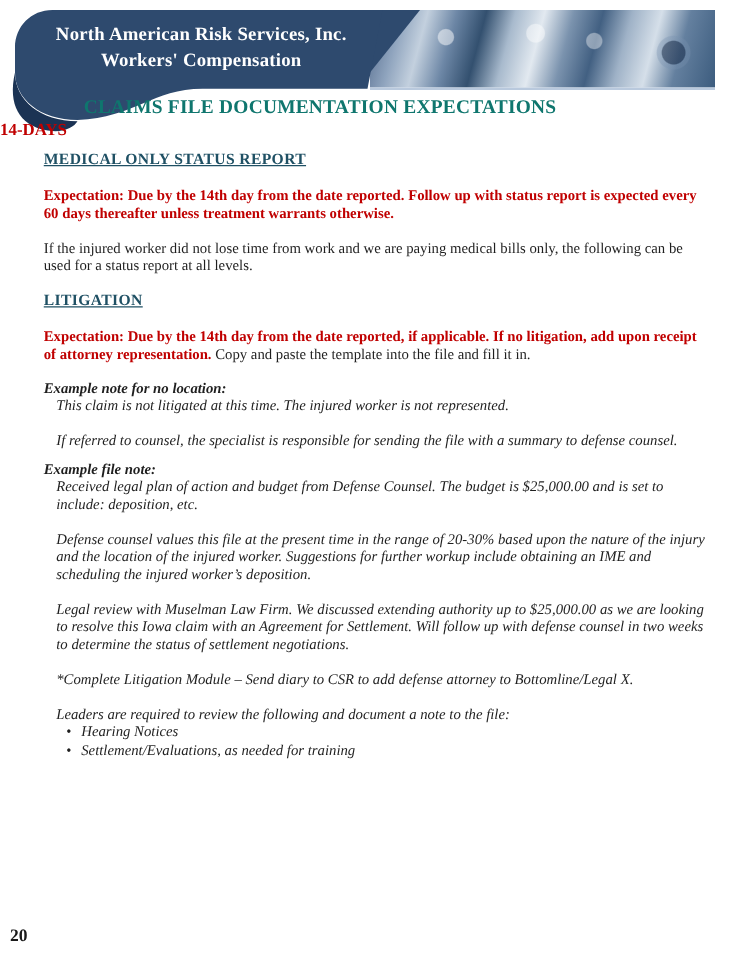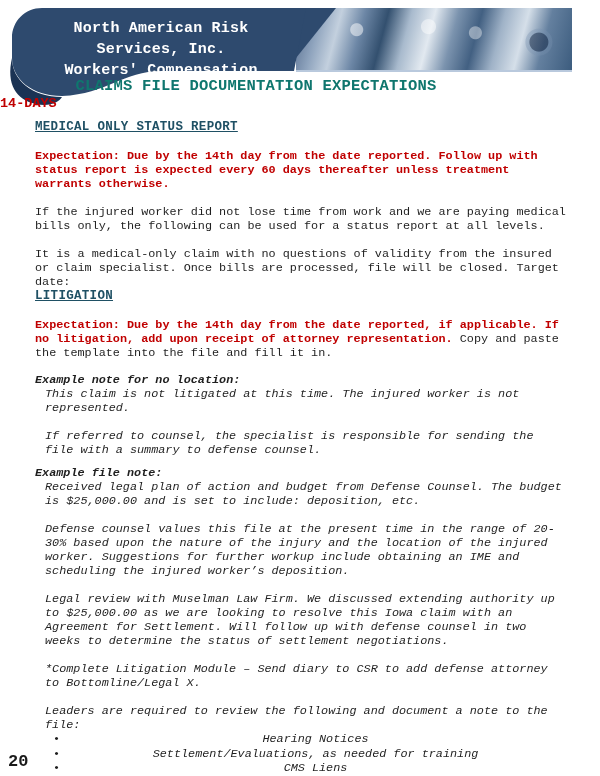--- a/index.html
+++ b/index.html
@@ -2,21 +2,21 @@
 <html><head>
 <meta charset="utf-8">
 <style>
   * { margin: 0; padding: 0; box-sizing: border-box; }
   html, body { background: #ffffff; }
   .page {
     position: relative;
     width: 600px;
     height: 776px;
     background: #ffffff;
-    font-family: Liberation Mono, monospace;
+    font-family: Liberation Serif, serif;
     color: #1f1f1f;
     overflow: hidden;
   }
 
   
   .header { position: absolute; top: 0; left: 0; width: 600px; height: 118px; }
 
   .photo {
     position: absolute;
     left: 296px; top: 8px;
@@ -91,33 +91,33 @@
     margin-bottom: 15px;
   }
   .red-bold { color: #c00000; font-weight: bold; }
   .para { margin-bottom: 14px; }
   .ital { font-style: italic; }
   .indent { padding-left: 10px; }
   .label-bi { font-weight: bold; font-style: italic; }
   .tight { margin-bottom: 0; }
   .gap-sm { margin-bottom: 13px; }
 
-  ul.doc-bullets { list-style: none; padding-left: 30px; text-align: center; }
+  ul.doc-bullets { list-style: none; padding-left: 30px; }
   ul.doc-bullets li { font-style: italic; line-height: 14.5px; position: relative; }
   ul.doc-bullets li::before {
     content: "•";
     position: absolute; left: -12px;
     font-style: normal;
   }
 
   .page-number {
     position: absolute;
-    left: 8px; bottom: 5px;
+    left: 8px; bottom: 18px;
     font-weight: bold;
-    font-size: 17px;
+    font-size: 14px;
     color: #1a1a1a;
   }
 </style>
 </head>
 <body>
 
 <div class="page">
 
   <div class="header">
     <div class="photo"></div>
@@ -138,21 +138,20 @@
   </div>
 
   <div class="content">
 
     <div class="sec-heading">MEDICAL ONLY STATUS REPORT</div>
 
     <p class="para red-bold">Expectation: Due by the 14th day from the date reported. Follow up with status report is expected every 60 days thereafter unless treatment warrants otherwise.</p>
 
     <p class="para">If the injured worker did not lose time from work and we are paying medical bills only, the following can be used for a status report at all levels.</p>
 
-    <p class="para tight">It is a medical-only claim with no questions of validity from the insured or claim specialist. Once bills are processed, file will be closed. Target date:</p>
 
 
     <div class="sec-heading">LITIGATION</div>
 
     <p class="para gap-sm">
       <span class="red-bold">Expectation: Due by the 14th day from the date reported, if applicable. If no litigation, add upon receipt of attorney representation.</span><span> Copy and paste the template into the file and fill it in.</span>
     </p>
 
     <div class="gap-sm">
       <div class="label-bi">Example note for no location:</div>
@@ -169,20 +168,19 @@
       <p class="para ital indent">Legal review with Muselman Law Firm. We discussed extending authority up to $25,000.00 as we are looking to resolve this Iowa claim with an Agreement for Settlement. Will follow up with defense counsel in two weeks to determine the status of settlement negotiations.</p>
     </div>
 
     <p class="para ital indent">*Complete Litigation Module – Send diary to CSR to add defense attorney to Bottomline/Legal X.</p>
 
     <div>
       <div class="ital indent">Leaders are required to review the following and document a note to the file:</div>
       <ul class="doc-bullets">
         <li>Hearing Notices</li>
         <li>Settlement/Evaluations, as needed for training</li>
-        <li>CMS Liens</li>
       </ul>
     </div>
 
   </div>
 
   <div class="page-number">20</div>
 </div>
 
 </body></html>

